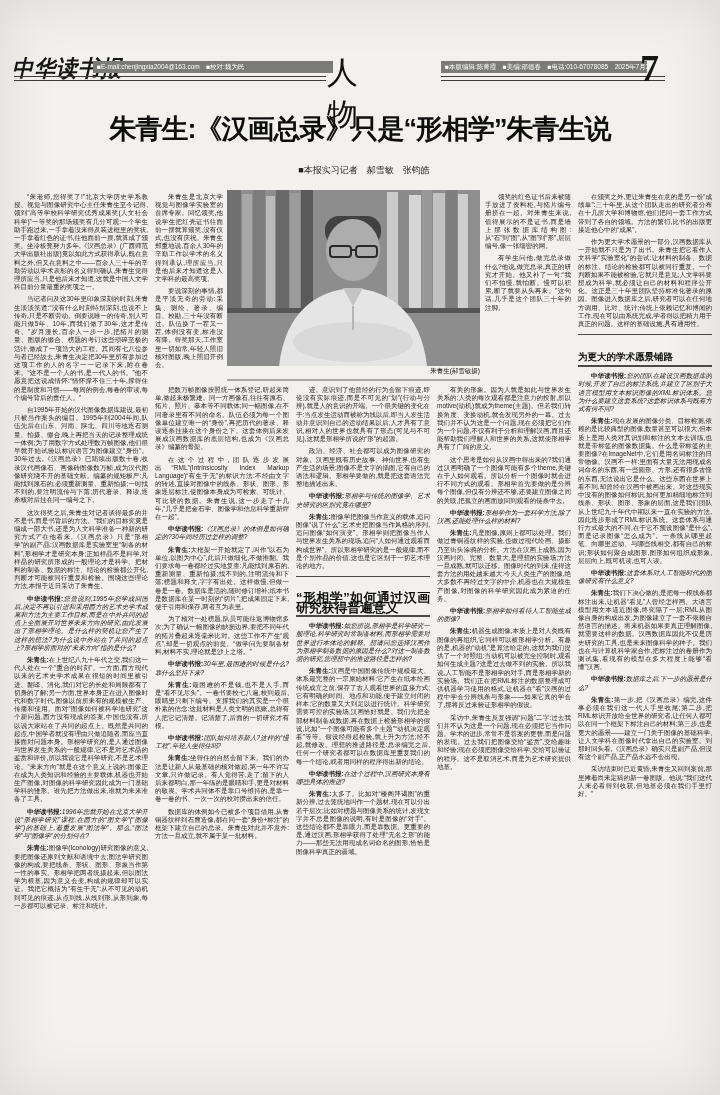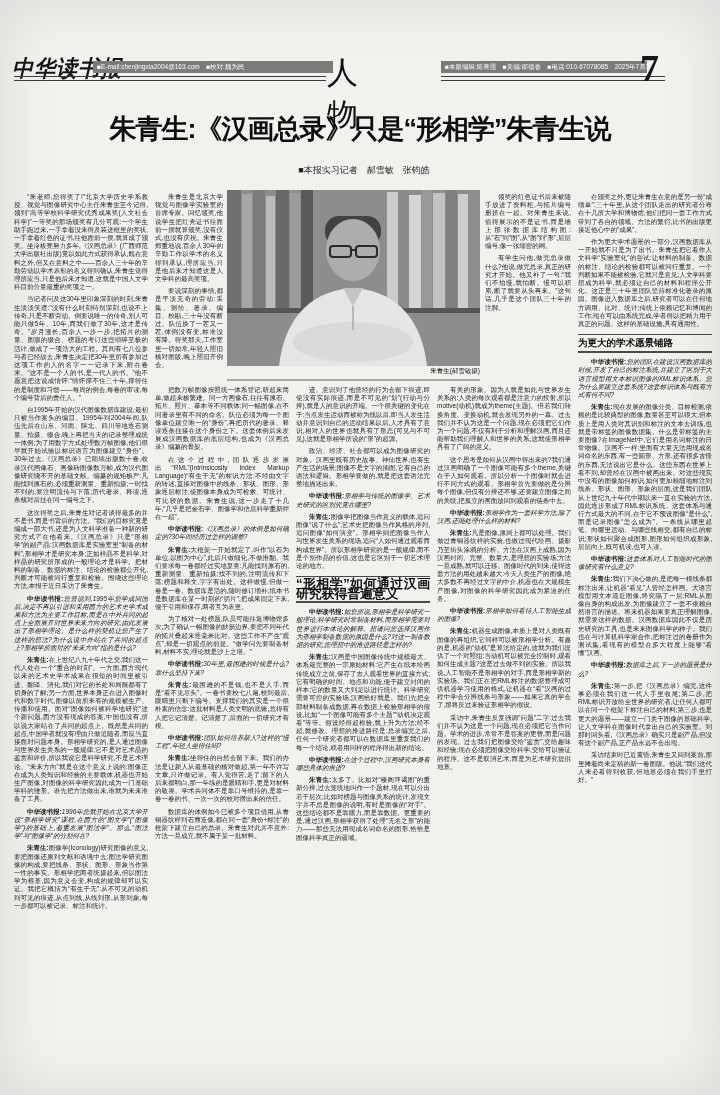--- a/index.html
+++ b/index.html
@@ -31,21 +31,21 @@
          filter:grayscale(1) contrast(.95);}
   .caption{position:absolute;left:227px;top:367px;width:253px;text-align:right;
            font-size:6.5px;color:#111;}
   .photo-rule{position:absolute;left:227px;top:379px;width:253px;height:2px;background:#a9a8a5;}
   
   .col{position:absolute;overflow:hidden;text-align:justify;font-size:6.5px;line-height:8.2px;color:#262626;}
   .col p{margin:0 0 4px;text-indent:2em;}
   .col p.q{font-style:italic;color:#1b1b1b;}
   .col p b{font-weight:bold;font-style:normal;}
   .colhead{font-weight:bold;font-size:9.5px;line-height:12px;margin:6px 0 5px;
-           padding:2px 0 2px;border-top:1px solid #4a4a4a;border-bottom:2px solid #4a4a4a;
+           padding:16px 0 2px;border-top:1px solid #4a4a4a;border-bottom:2px solid #4a4a4a;
            text-indent:0;color:#0f0f0f;}
   .colhead.small{font-size:13px;line-height:10px;letter-spacing:-0.2px;}
   .c1{left:14px;top:193px;width:134px;height:828px;}
   .c2top{left:155px;top:193px;width:68px;height:176px;}
   .c2{left:155px;top:386px;width:134px;height:672px;}
   .c3{left:296px;top:386px;width:134px;height:672px;}
   .c4top{left:485px;top:193px;width:86px;height:176px;}
   .c4{left:437px;top:386px;width:134px;height:672px;}
   .c5{left:578px;top:193px;width:134px;height:865px;}
 </style>

